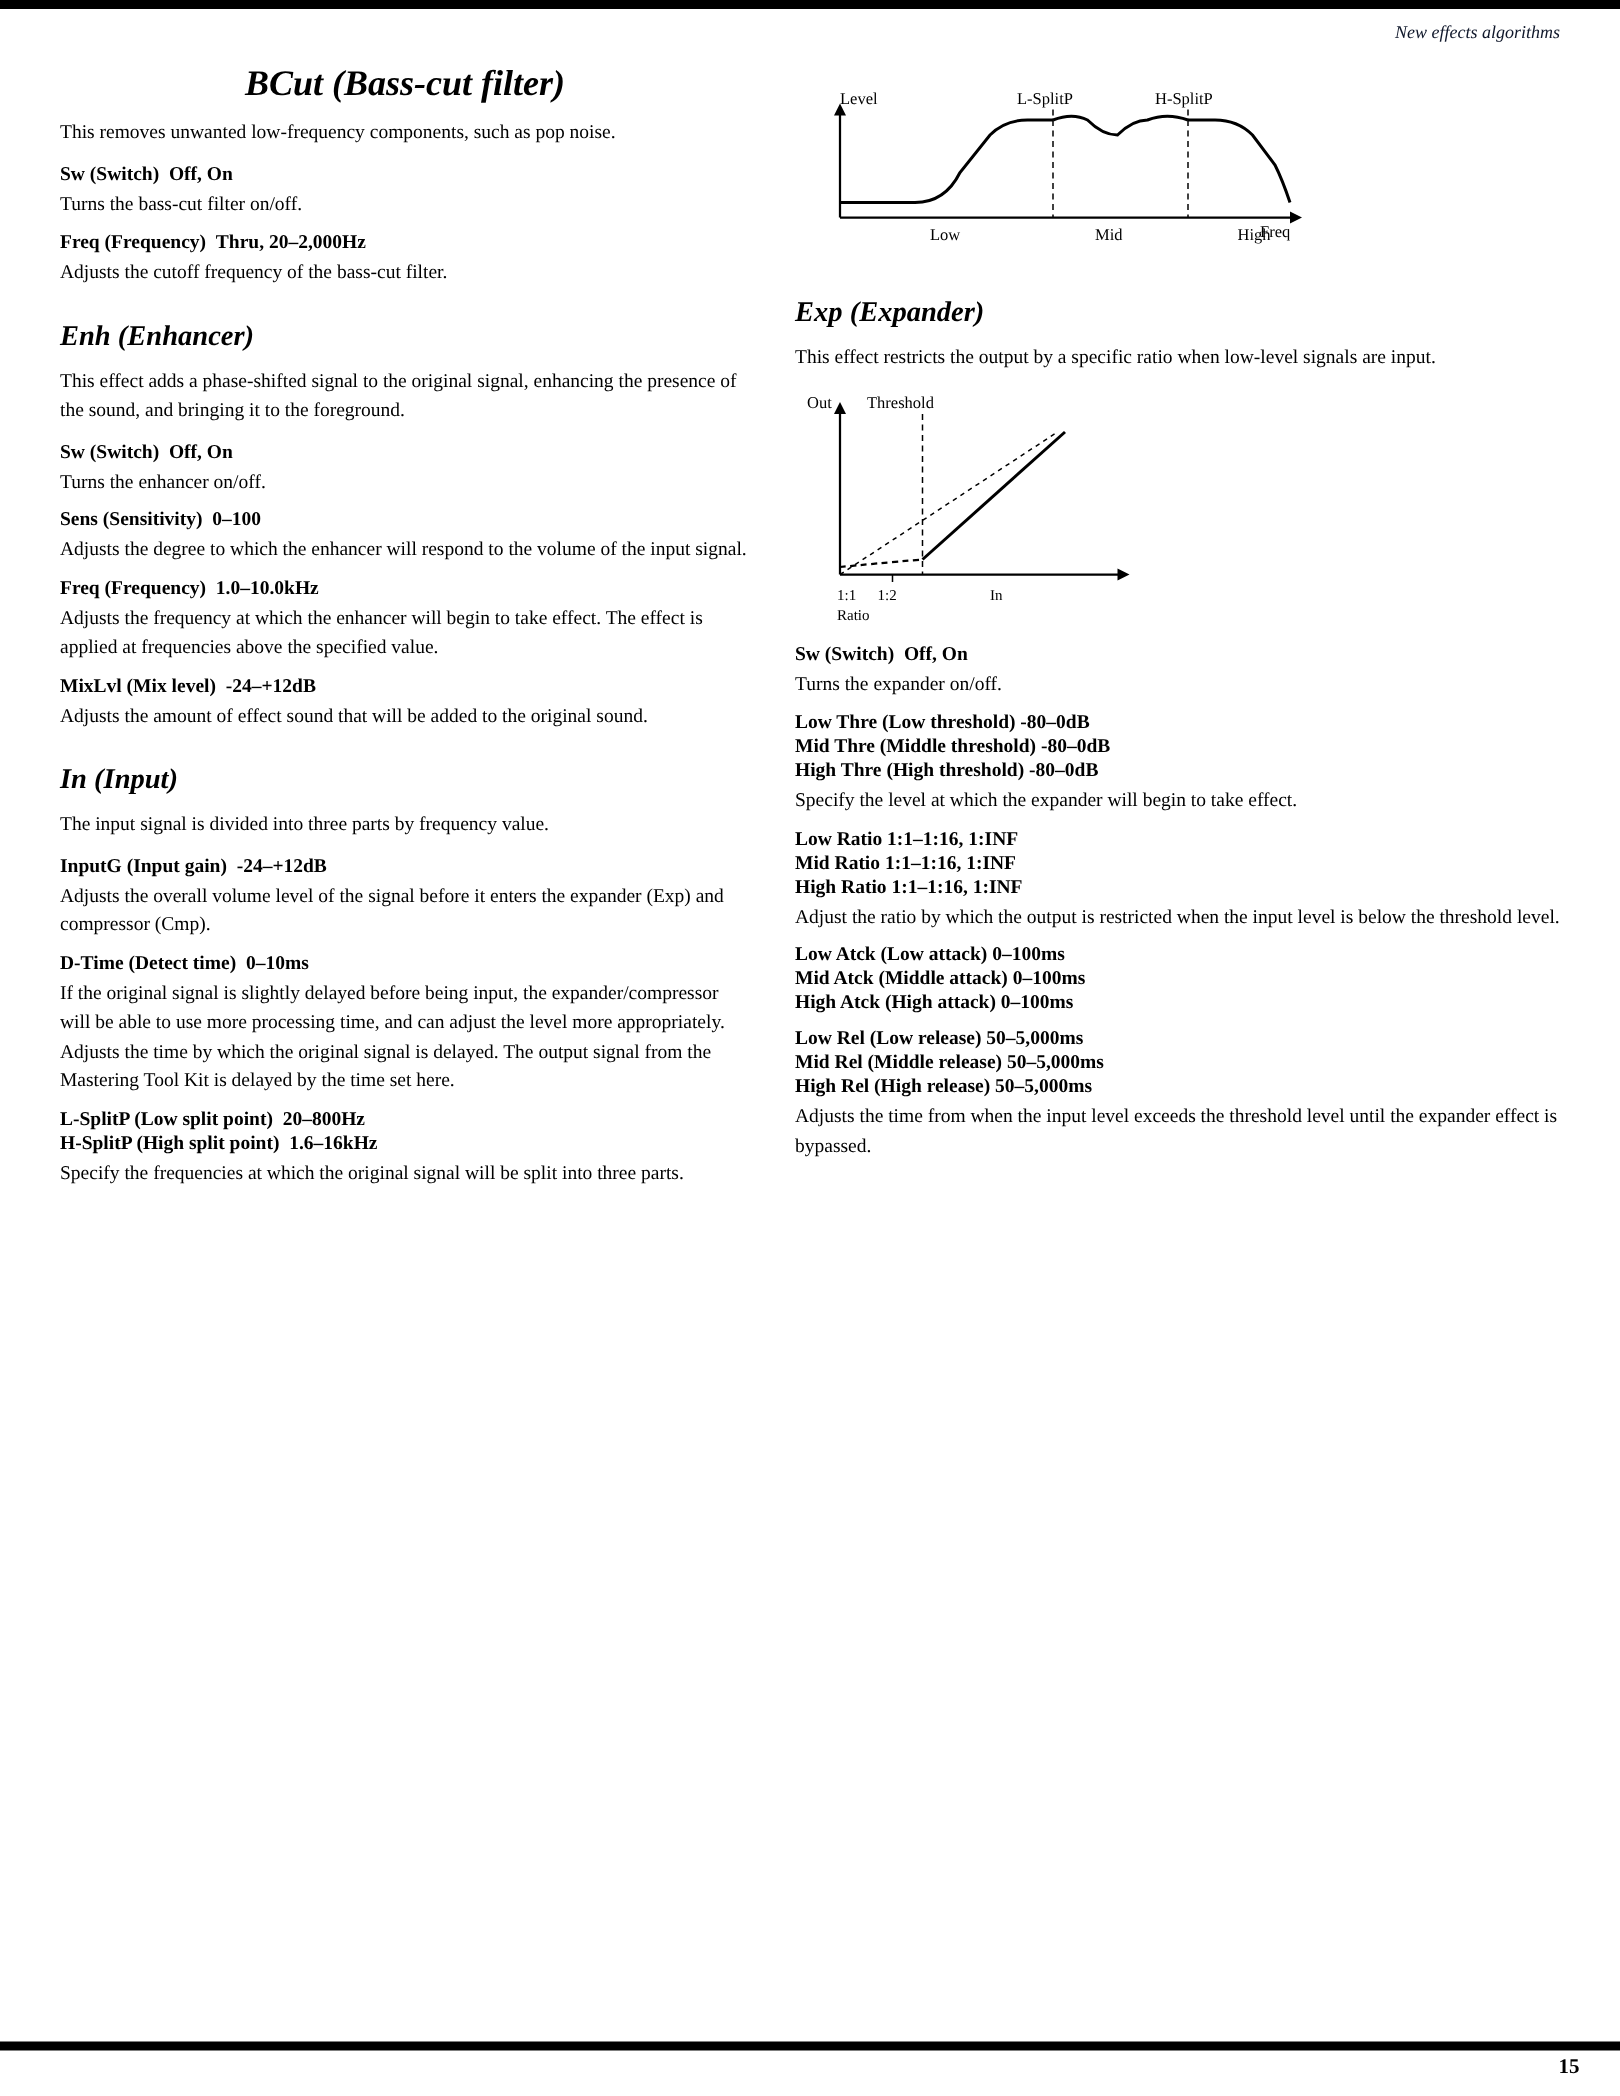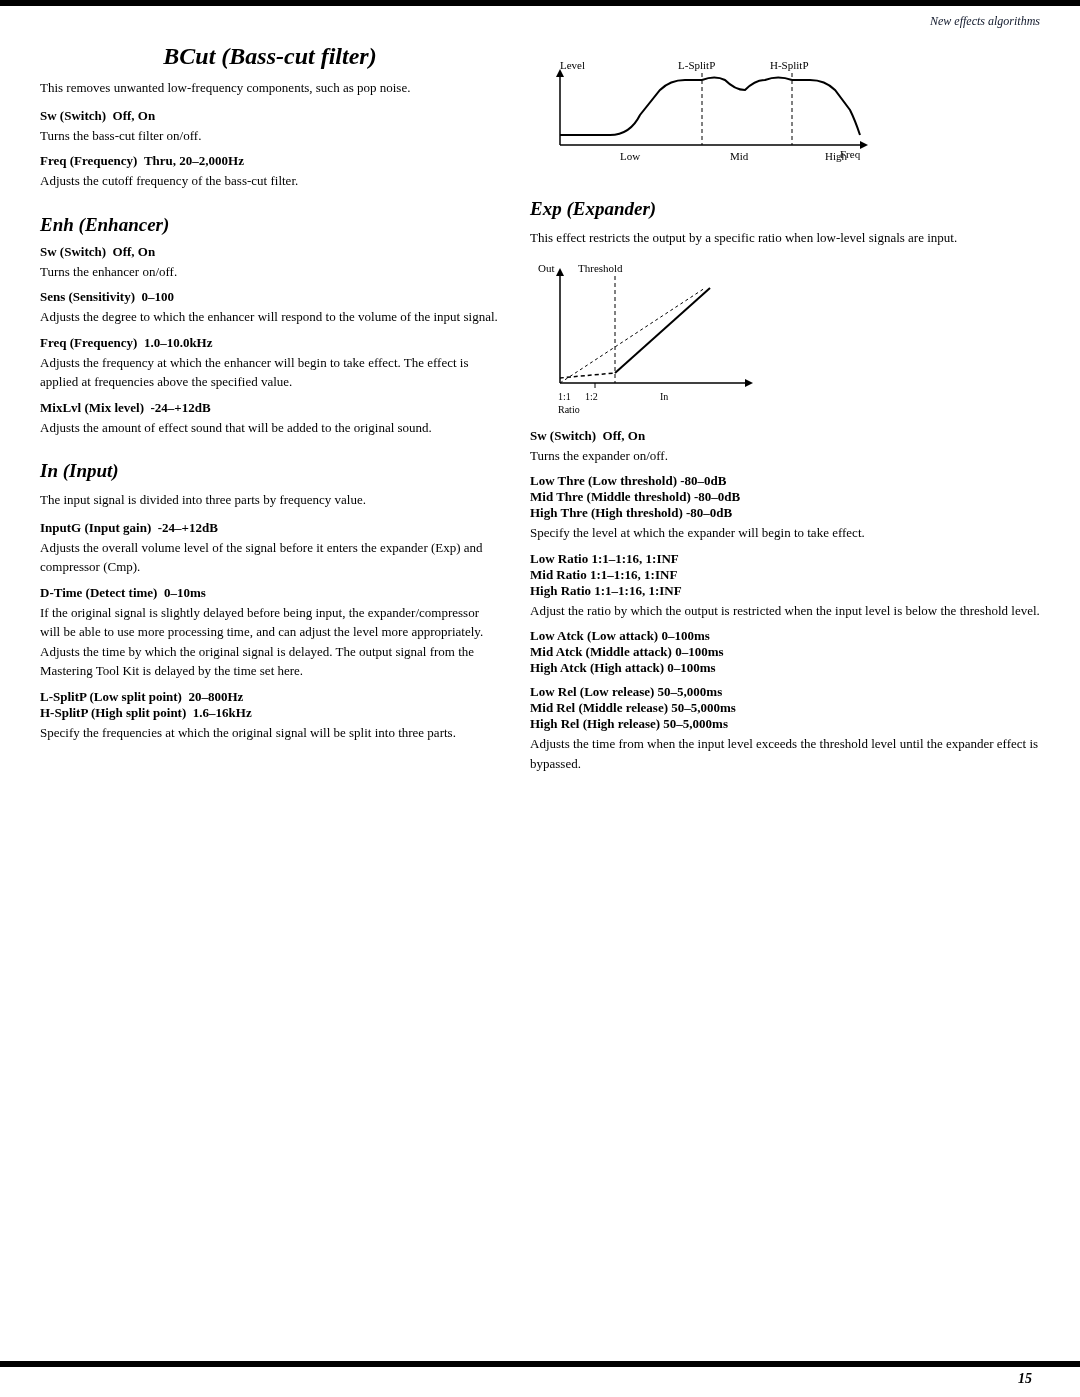--- a/index.html
+++ b/index.html
@@ -78,24 +78,23 @@
     .diagram-exp {
       margin: 8px 0 10px 0;
       position: relative;
       height: 160px;
       width: 300px;
       text-decoration: underline;
     }
     .page-number {
       position: absolute;
       bottom: 10px;
-      right: 48px;
+      right: 27px;
       font-size: 14px;
       font-weight: bold;
-      font-style: italic;
     }
     svg text {
       font-family: 'Times New Roman', Times, serif;
     }
   </style>
 </head>
 <body>
 
 <div class="top-bar"></div>
 
@@ -117,20 +116,21 @@
       <div class="param-desc">Turns the bass-cut filter on/off.</div>
 
       <div class="param-title">
         <span>Freq (Frequency)</span>&nbsp;&nbsp;<span>Thru, 20–2,000Hz</span>
       </div>
       <div class="param-desc">Adjusts the cutoff frequency of the bass-cut filter.</div>
     </div>
 
     <div>
       <div class="section-title">Enh (Enhancer)</div>
+      <div class="section-desc">This effect adds a phase-shifted signal to the original signal, enhancing the presence of the sound, and bringing it to the foreground.</div>
 
       <div class="param-title">
         <span>Sw (Switch)</span>&nbsp;&nbsp;<span>Off, On</span>
       </div>
       <div class="param-desc">Turns the enhancer on/off.</div>
 
       <div class="param-title">
         <span>Sens (Sensitivity)</span>&nbsp;&nbsp;<span>0–100</span>
       </div>
       <div class="param-desc">Adjusts the degree to which the enhancer will respond to the volume of the input signal.</div>

